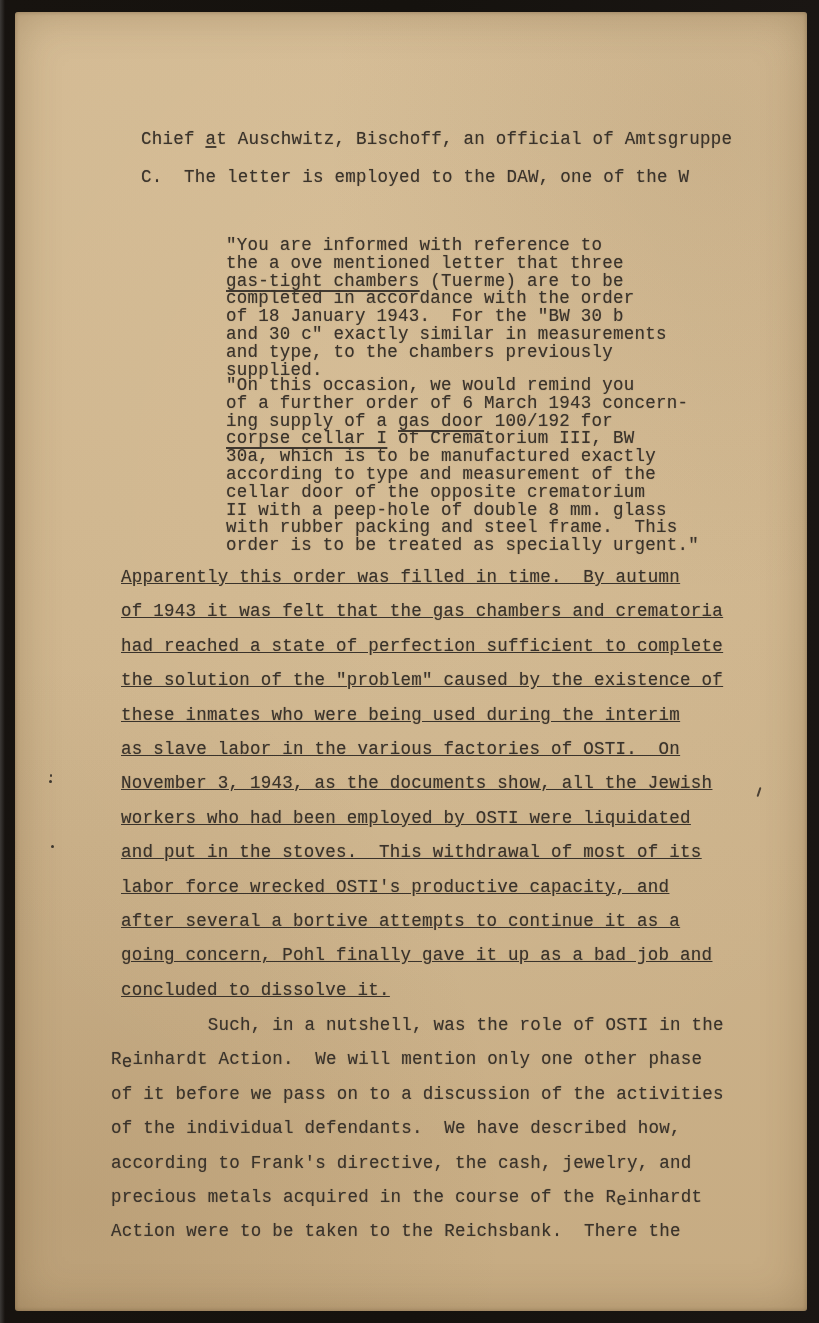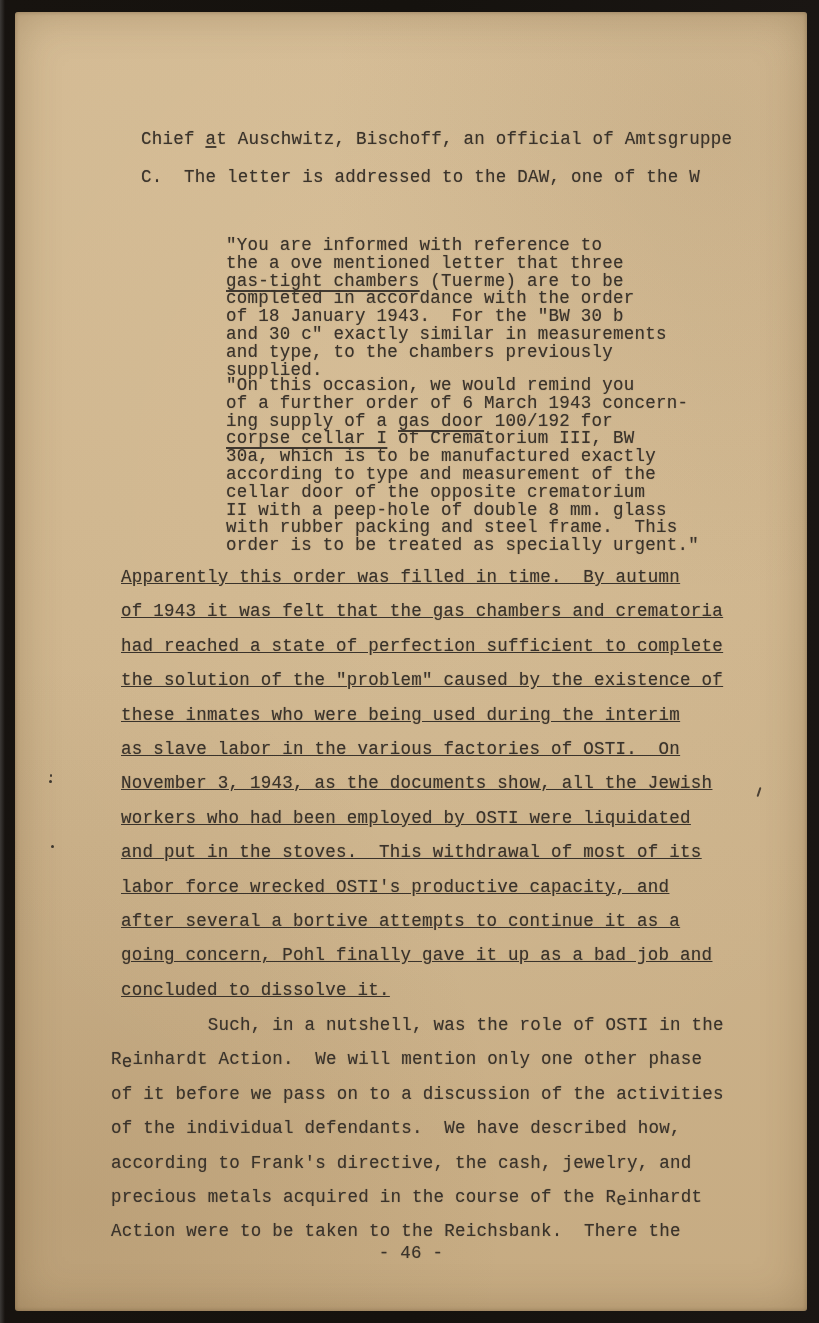--- a/index.html
+++ b/index.html
@@ -51,24 +51,23 @@
   .speck-a1{left:35px;top:762px;width:2px;height:3px;}
   .speck-a2{left:34px;top:768px;width:3px;height:3px;}
   .speck-b{left:36px;top:833px;width:3px;height:3px;}
   .speck-c{left:743px;top:775px;width:2px;height:10px;border-radius:2px;transform:rotate(18deg);background:#4a4034;}
 </style>
 </head>
 <body>
 
 <div class="paper">
   <div>
-      <div class="block b-intro"><div class="line"><span>Chief </span><span class="u2">a</span><span>t Auschwitz, Bischoff, an official of Amtsgruppe</span></div><div class="line">C.  The letter is addressed to the DAW, one of the W</div></div>
+      <div class="block b-intro"><div class="line"><span>Chief </span><span class="u2">a</span><span>t Auschwitz, Bischoff, an official of Amtsgruppe</span></div><div class="line">C.  The letter is employed to the DAW, one of the W</div></div>
       <div class="block b-quote1"><div class="line">"You are informed with reference to</div><div class="line">the a ove mentioned letter that three</div><div class="line"><span class="u">gas-tight chambers</span><span> (Tuerme) are to be</span></div><div class="line">completed in accordance with the order</div><div class="line">of 18 January 1943.  For the "BW 30 b</div><div class="line">and 30 c" exactly similar in measurements</div><div class="line">and type, to the chambers previously</div><div class="line">supplied.</div></div>
       <div class="block b-quote2"><div class="line">"On this occasion, we would remind you</div><div class="line">of a further order of 6 March 1943 concern-</div><div class="line"><span>ing supply of a </span><span class="u">gas door</span><span> 100/192 for</span></div><div class="line"><span class="u">corpse cellar I</span><span> of Crematorium III, BW</span></div><div class="line">30a, which is to be manufactured exactly</div><div class="line">according to type and measurement of the</div><div class="line">cellar door of the opposite crematorium</div><div class="line">II with a peep-hole of double 8 mm. glass</div><div class="line">with rubber packing and steel frame.  This</div><div class="line">order is to be treated as specially urgent."</div></div>
       <div class="block b-para1"><div class="line">Apparently this order was filled in time.  By autumn</div><div class="line">of 1943 it was felt that the gas chambers and crematoria</div><div class="line">had reached a state of perfection sufficient to complete</div><div class="line">the solution of the "problem" caused by the existence of</div><div class="line">these inmates who were being used during the interim</div><div class="line">as slave labor in the various factories of OSTI.  On</div><div class="line">November 3, 1943, as the documents show, all the Jewish</div><div class="line">workers who had been employed by OSTI were liquidated</div><div class="line">and put in the stoves.  This withdrawal of most of its</div><div class="line">labor force wrecked OSTI's productive capacity, and</div><div class="line">after several a bortive attempts to continue it as a</div><div class="line">going concern, Pohl finally gave it up as a bad job and</div><div class="line">concluded to dissolve it.</div></div>
       <div class="block b-para2"><div class="line">         Such, in a nutshell, was the role of OSTI in the</div><div class="line"><span>R</span><span class="sub">e</span><span>inhardt Action.  We will mention only one other phase</span></div><div class="line">of it before we pass on to a discussion of the activities</div><div class="line">of the individual defendants.  We have described how,</div><div class="line">according to Frank's directive, the cash, jewelry, and</div><div class="line"><span>precious metals acquired in the course of the R</span><span class="sub">e</span><span>inhardt</span></div><div class="line">Action were to be taken to the Reichsbank.  There the</div></div>
     </div>
-  <div class="page-number">- 46 -</div>
   <div class="speck speck-a1"></div>
   <div class="speck speck-a2"></div>
   <div class="speck speck-b"></div>
   <div class="speck speck-c"></div>
 </div>
 
 </body></html>

